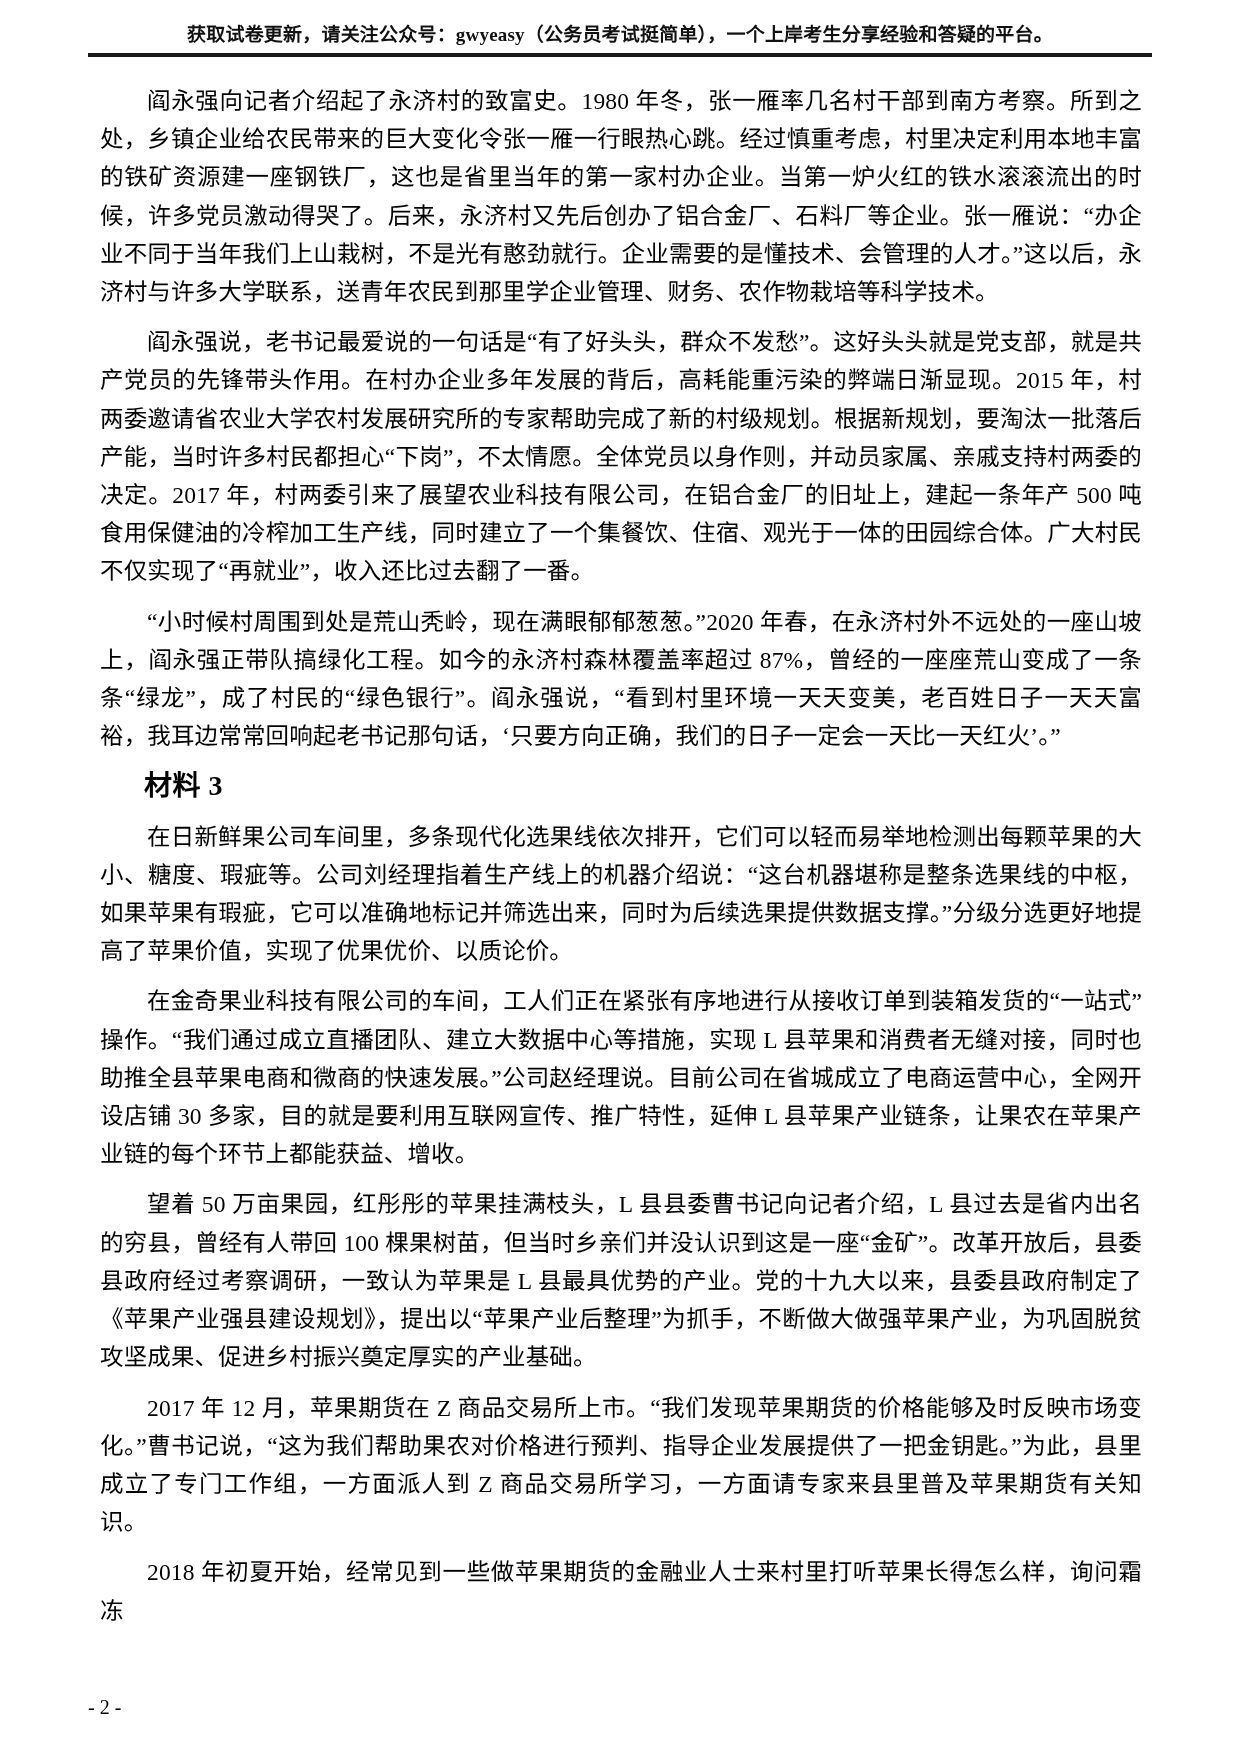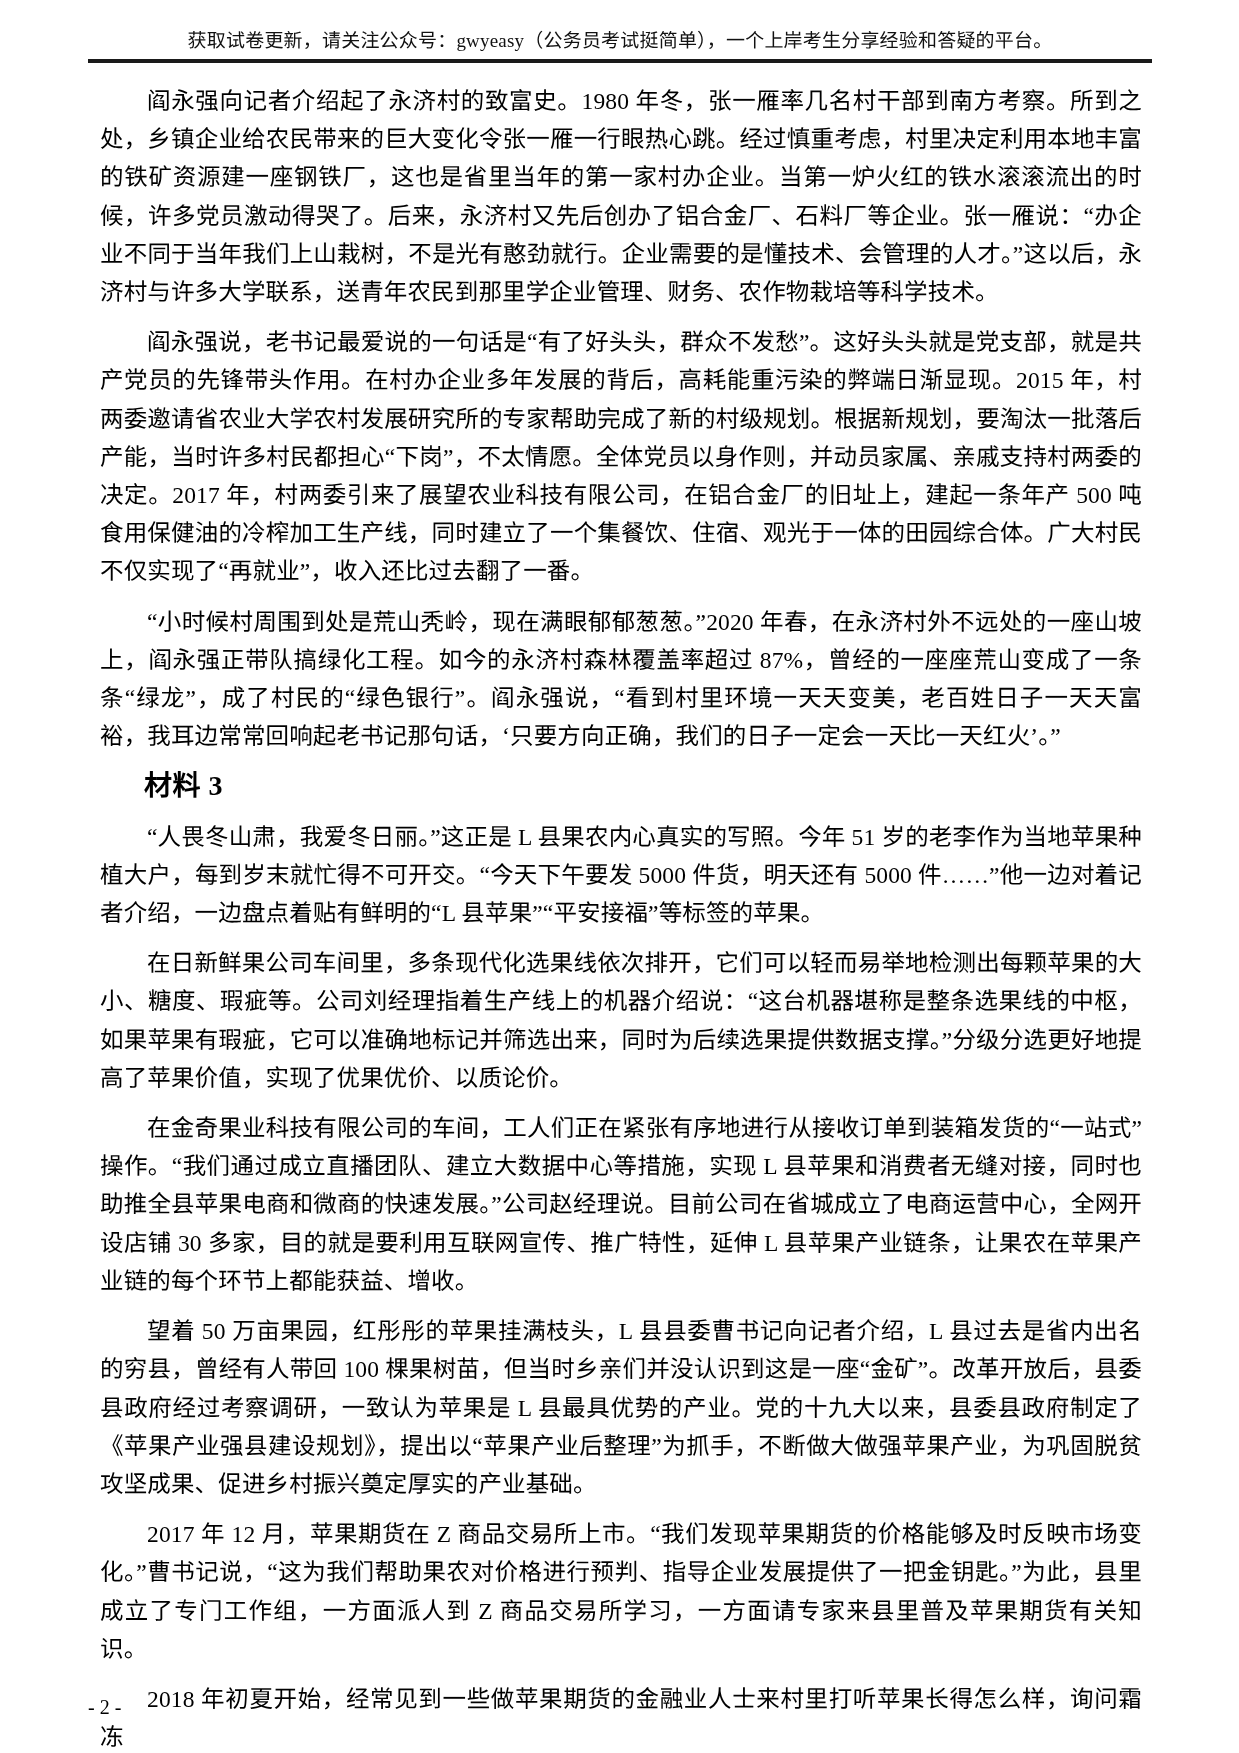--- a/index.html
+++ b/index.html
@@ -24,27 +24,26 @@
   
   .header-banner {
     position: absolute;
     left: 88px;
     top: 22px;
     width: 1064px;
     text-align: center;
   }
   .header-text {
     font-family: "Liberation Serif", "DejaVu Serif", serif;
-    font-weight: normal;
+    font-weight: bold;
     font-size: 19px;
     line-height: 26px;
     letter-spacing: 0.2px;
     color: #111111;
     white-space: nowrap;
-    margin-top: 6px;
   }
   .header-rule {
     margin-top: 5px;
     border-top: 3px solid #1a1a1a;
     border-bottom: 1px solid #1a1a1a;
     height: 3px;
     box-sizing: border-box;
     width: 1064px;
   }
 
@@ -106,21 +105,20 @@
   <div class="content">
 
     <p class="para">阎永强向记者介绍起了永济村的致富史。1980 年冬，张一雁率几名村干部到南方考察。所到之处，乡镇企业给农民带来的巨大变化令张一雁一行眼热心跳。经过慎重考虑，村里决定利用本地丰富的铁矿资源建一座钢铁厂，这也是省里当年的第一家村办企业。当第一炉火红的铁水滚滚流出的时候，许多党员激动得哭了。后来，永济村又先后创办了铝合金厂、石料厂等企业。张一雁说：“办企业不同于当年我们上山栽树，不是光有憨劲就行。企业需要的是懂技术、会管理的人才。”这以后，永济村与许多大学联系，送青年农民到那里学企业管理、财务、农作物栽培等科学技术。</p>
 
     <p class="para">阎永强说，老书记最爱说的一句话是“有了好头头，群众不发愁”。这好头头就是党支部，就是共产党员的先锋带头作用。在村办企业多年发展的背后，高耗能重污染的弊端日渐显现。2015 年，村两委邀请省农业大学农村发展研究所的专家帮助完成了新的村级规划。根据新规划，要淘汰一批落后产能，当时许多村民都担心“下岗”，不太情愿。全体党员以身作则，并动员家属、亲戚支持村两委的决定。2017 年，村两委引来了展望农业科技有限公司，在铝合金厂的旧址上，建起一条年产 500 吨食用保健油的冷榨加工生产线，同时建立了一个集餐饮、住宿、观光于一体的田园综合体。广大村民不仅实现了“再就业”，收入还比过去翻了一番。</p>
 
     <p class="para">“小时候村周围到处是荒山秃岭，现在满眼郁郁葱葱。”2020 年春，在永济村外不远处的一座山坡上，阎永强正带队搞绿化工程。如今的永济村森林覆盖率超过 87%，曾经的一座座荒山变成了一条条“绿龙”，成了村民的“绿色银行”。阎永强说，“看到村里环境一天天变美，老百姓日子一天天富裕，我耳边常常回响起老书记那句话，‘只要方向正确，我们的日子一定会一天比一天红火’。”</p>
 
     <p class="section-title">材料 3</p>
 
-    <p class="para">“人畏冬山肃，我爱冬日丽。”这正是 L 县果农内心真实的写照。今年 51 岁的老李作为当地苹果种植大户，每到岁末就忙得不可开交。“今天下午要发 5000 件货，明天还有 5000 件……”他一边对着记者介绍，一边盘点着贴有鲜明的“L 县苹果”“平安接福”等标签的苹果。</p>
 
     <p class="para">在日新鲜果公司车间里，多条现代化选果线依次排开，它们可以轻而易举地检测出每颗苹果的大小、糖度、瑕疵等。公司刘经理指着生产线上的机器介绍说：“这台机器堪称是整条选果线的中枢，如果苹果有瑕疵，它可以准确地标记并筛选出来，同时为后续选果提供数据支撑。”分级分选更好地提高了苹果价值，实现了优果优价、以质论价。</p>
 
     <p class="para">在金奇果业科技有限公司的车间，工人们正在紧张有序地进行从接收订单到装箱发货的“一站式”操作。“我们通过成立直播团队、建立大数据中心等措施，实现 L 县苹果和消费者无缝对接，同时也助推全县苹果电商和微商的快速发展。”公司赵经理说。目前公司在省城成立了电商运营中心，全网开设店铺 30 多家，目的就是要利用互联网宣传、推广特性，延伸 L 县苹果产业链条，让果农在苹果产业链的每个环节上都能获益、增收。</p>
 
     <p class="para">望着 50 万亩果园，红彤彤的苹果挂满枝头，L 县县委曹书记向记者介绍，L 县过去是省内出名的穷县，曾经有人带回 100 棵果树苗，但当时乡亲们并没认识到这是一座“金矿”。改革开放后，县委县政府经过考察调研，一致认为苹果是 L 县最具优势的产业。党的十九大以来，县委县政府制定了《苹果产业强县建设规划》，提出以“苹果产业后整理”为抓手，不断做大做强苹果产业，为巩固脱贫攻坚成果、促进乡村振兴奠定厚实的产业基础。</p>
 
 
     <p class="para">2017 年 12 月，苹果期货在 Z 商品交易所上市。“我们发现苹果期货的价格能够及时反映市场变化。”曹书记说，“这为我们帮助果农对价格进行预判、指导企业发展提供了一把金钥匙。”为此，县里成立了专门工作组，一方面派人到 Z 商品交易所学习，一方面请专家来县里普及苹果期货有关知识。</p>
 

